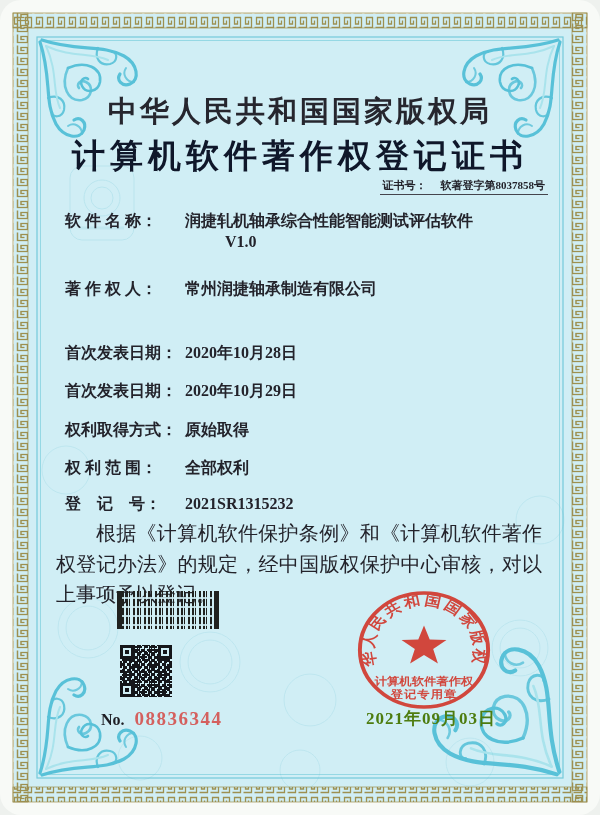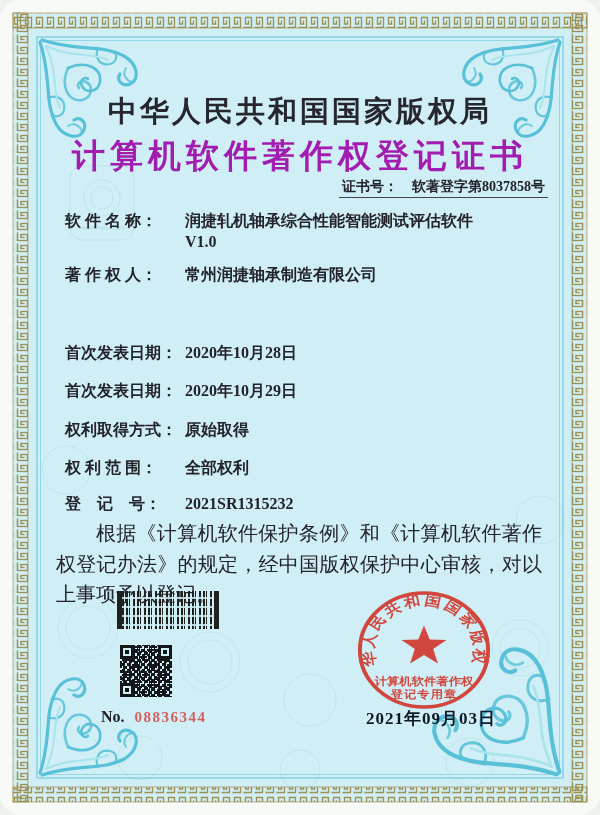--- a/index.html
+++ b/index.html
@@ -4,52 +4,52 @@
 <style>
   html,body{margin:0;padding:0;background:#eef1ee;}
   .page{
     position:relative;width:600px;height:815px;overflow:hidden;
     font-family:"Liberation Serif","DejaVu Serif",serif;color:#23232b;border-radius:21px;
   }
   svg.deco{position:absolute;left:0;top:0;width:600px;height:815px;}
   .authority{position:absolute;top:92px;left:0;right:0;text-align:center;
     font-size:29px;font-weight:bold;letter-spacing:3px;color:#26262e;}
   .cert-title{position:absolute;top:134px;left:0;right:0;text-align:center;
-    font-size:33px;font-weight:bold;letter-spacing:5px;color:#a21caf;}
-  .cert-no{position:absolute;top:178px;right:52px;font-size:14px;font-weight:bold;}
+    font-size:33px;font-weight:bold;letter-spacing:5px;color:#0f172a;}
+  .cert-no{position:absolute;top:178px;right:52px;font-size:11px;font-weight:bold;}
   .cert-no .inner{border-bottom:1.5px solid #44444c;padding:0 3px 3px;}
   .cert-no .val{margin-left:14px;}
   .row{position:absolute;left:65px;display:flex;font-size:16px;font-weight:bold;
     line-height:21px;white-space:nowrap;}
   .row .lbl{width:120px;flex:none;}
   .row .val{white-space:normal;max-width:370px;}
-  .row .val .v2{display:block;}
-  .r0{top:210px}.r1{top:264px}.r2{top:342px}.r3{top:380px}
+  .row .val .v2{display:block;margin-left:40px;}
+  .r0{top:210px}.r1{top:278px}.r2{top:342px}.r3{top:380px}
   .r4{top:419px}.r5{top:457px}.r6{top:493px}
   .statement{position:absolute;left:56px;top:518px;width:486px;font-size:20px;
     font-weight:normal;line-height:30.5px;text-indent:2em;text-align:justify;}
   .barcode{position:absolute;left:117px;top:591px;width:92px;height:38px;
     border-left:5px solid #20211f;border-right:5px solid #20211f;
     background-image:
       repeating-linear-gradient(0deg, rgba(208,238,245,0) 0 3px, rgba(208,238,245,.85) 3px 5px, rgba(208,238,245,0) 5px 9px),
       repeating-linear-gradient(90deg,#20211f 0 2px,transparent 2px 4px,#20211f 4px 6px,transparent 6px 7px,#20211f 7px 8px,transparent 8px 11px);}
   .qr{position:absolute;left:120px;top:645px;width:52px;height:52px;
     background-image:
       repeating-conic-gradient(#15161a 0% 25%, transparent 25% 50%),
       repeating-conic-gradient(#15161a 0% 25%, transparent 25% 50%);
     background-size:7px 7px,5px 5px;background-position:0 0,2px 1px;}
   .fp{position:absolute;width:14px;height:14px;border:3px solid #15161a;
     background:#d0eef5;box-sizing:border-box;}
   .fp::before{content:"";position:absolute;inset:2px;background:#15161a;}
   .fp.tl{left:0;top:0}.fp.tr{right:0;top:0}.fp.bl{left:0;bottom:0}
   .serial{position:absolute;left:101px;top:708px;font-size:16px;font-weight:bold;color:#1e1e24;}
-  .serial .digits{color:#d4605e;letter-spacing:1.5px;margin-left:10px;font-size:15px;}
+  .serial .digits{color:#d4605e;letter-spacing:1.5px;margin-left:10px;font-size:19px;}
   .seal-svg{position:absolute;left:352px;top:586px;width:144px;height:128px;opacity:.93;}
   .issue-date{position:absolute;left:366px;top:707px;font-size:17px;font-weight:bold;
-    letter-spacing:1px;color:#0f172a;z-index:5;}
+    letter-spacing:1px;color:#4d7c0f;z-index:5;}
 </style>
 </head>
 <body>
 
 <div class="page">
 
   <svg class="deco" viewBox="0 0 600 815" xmlns="http://www.w3.org/2000/svg">
     <defs>
       <pattern id="mh" width="11" height="15" patternUnits="userSpaceOnUse">
         <path d="M1.5 12.5 H9.5 V2.5 H3.5 V9 H6.5 V5.5" fill="none" stroke="#9d9050" stroke-width="1.3"></path>

